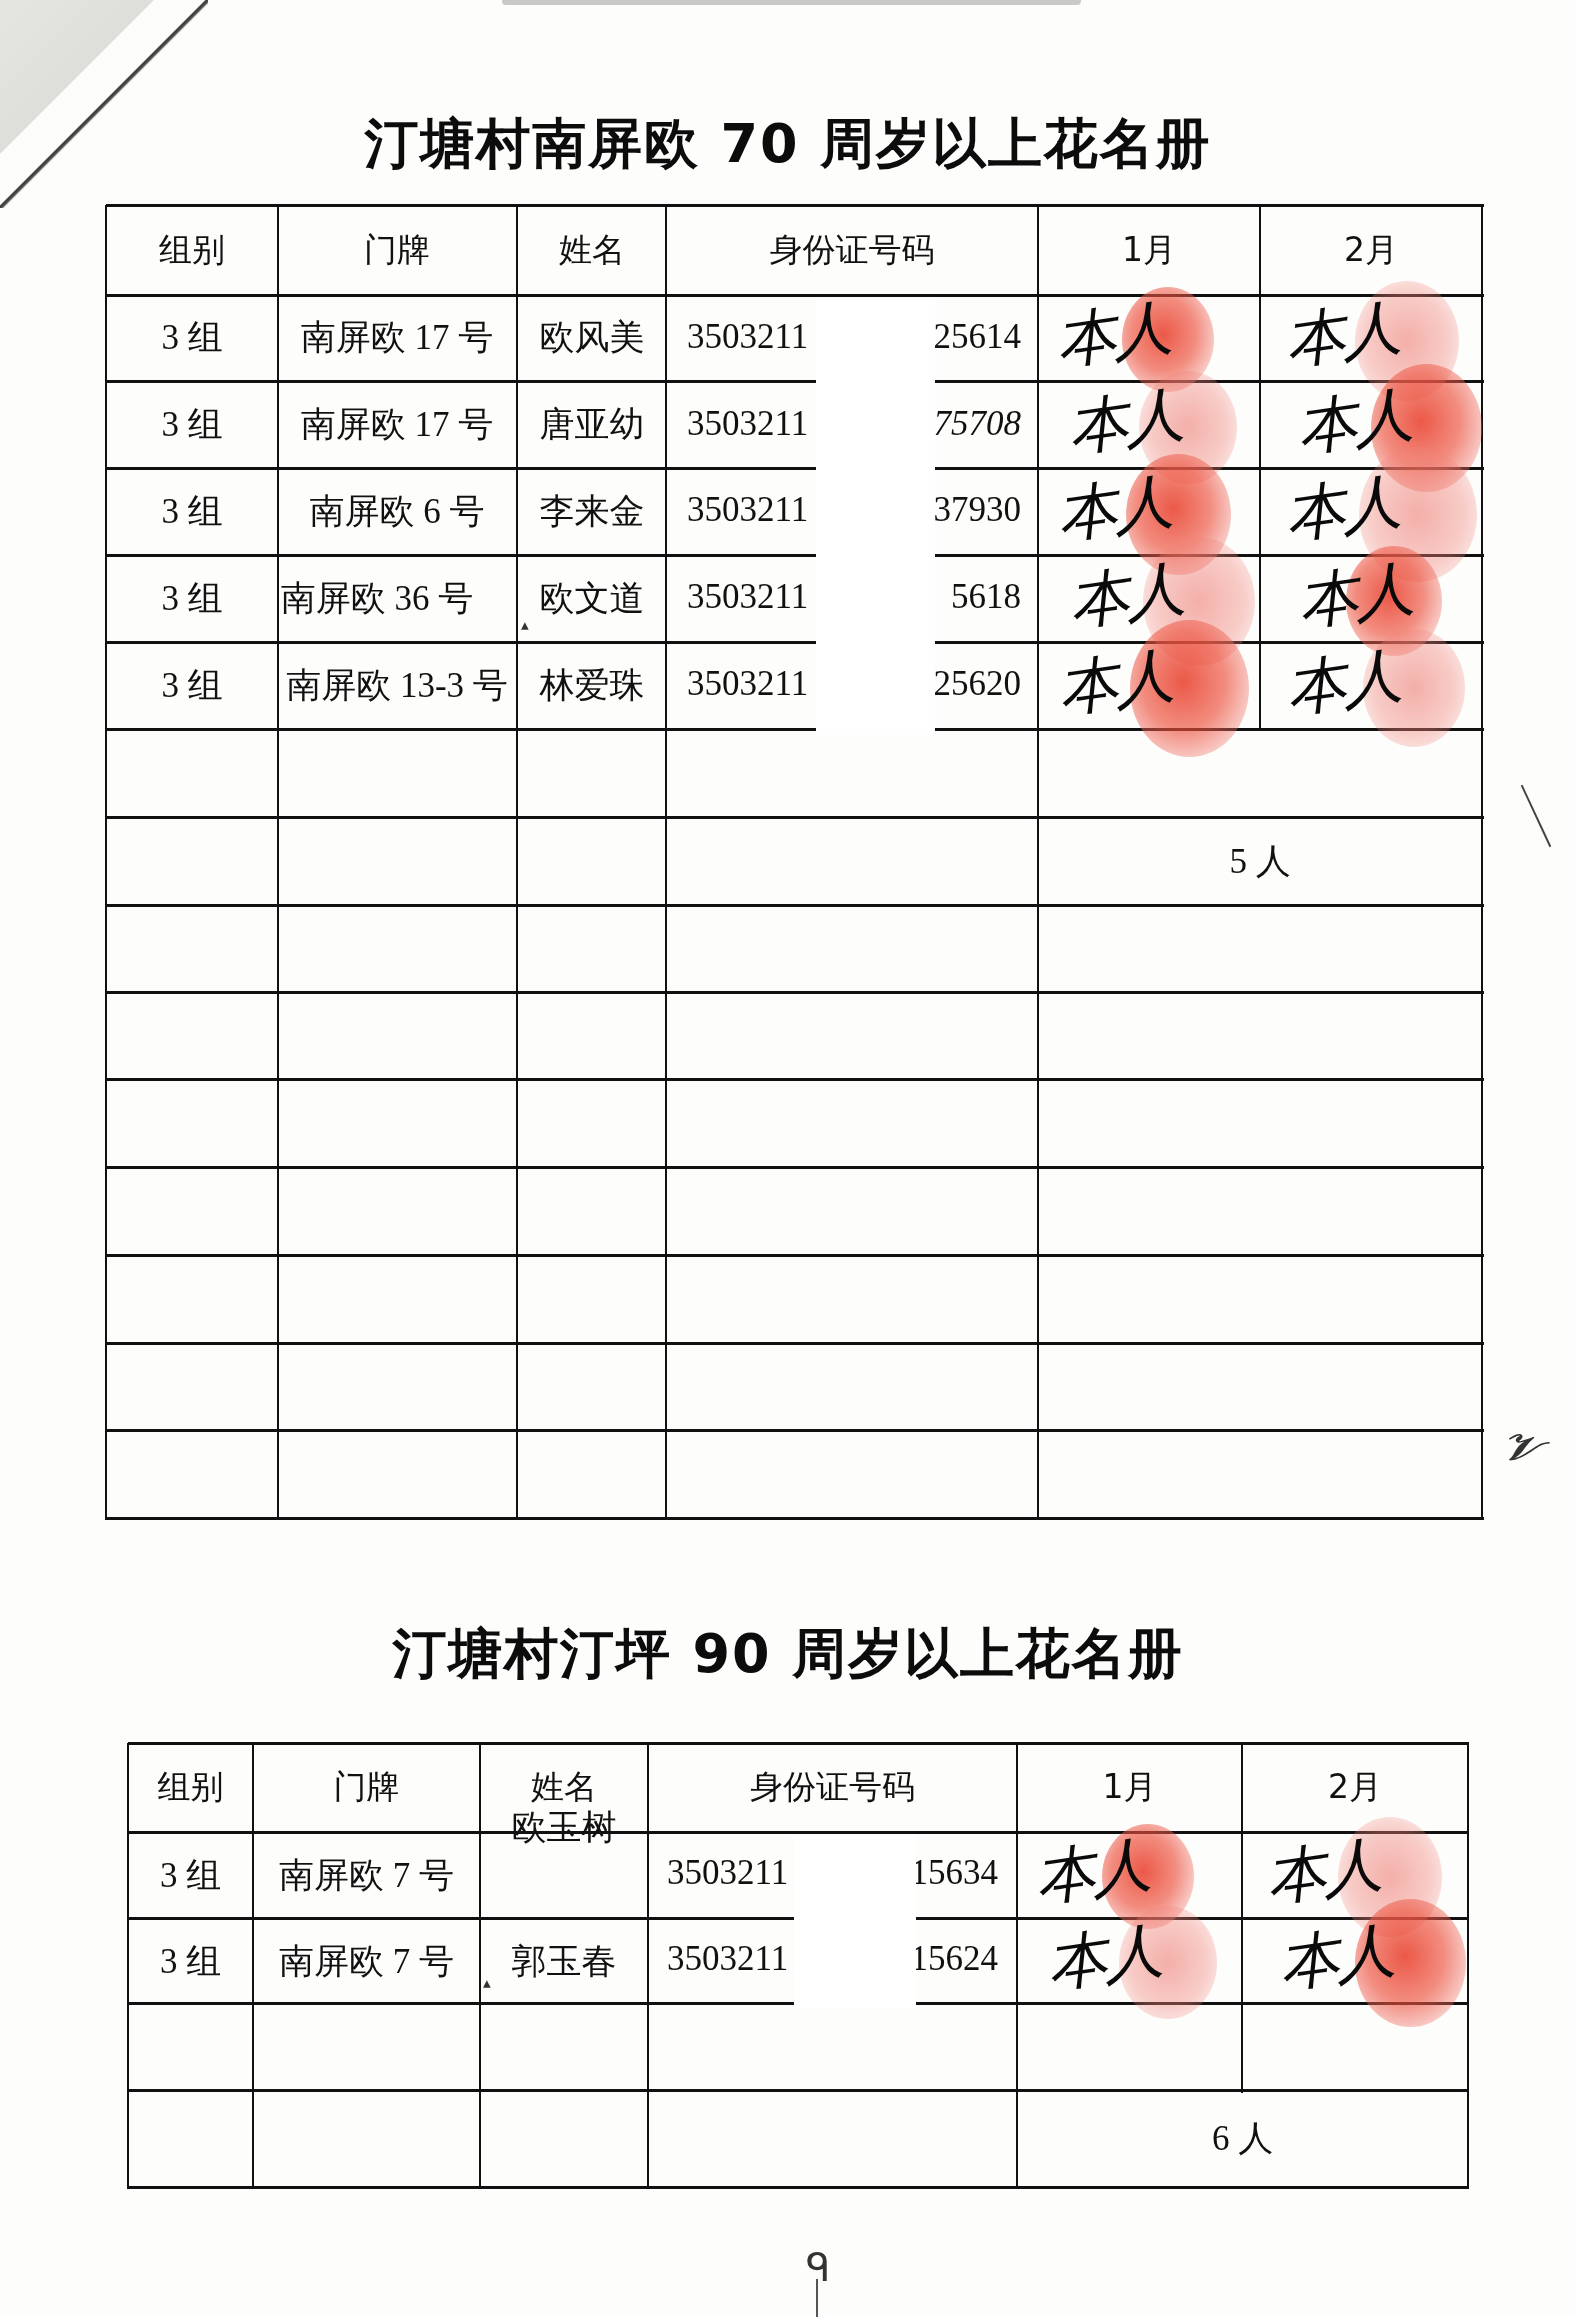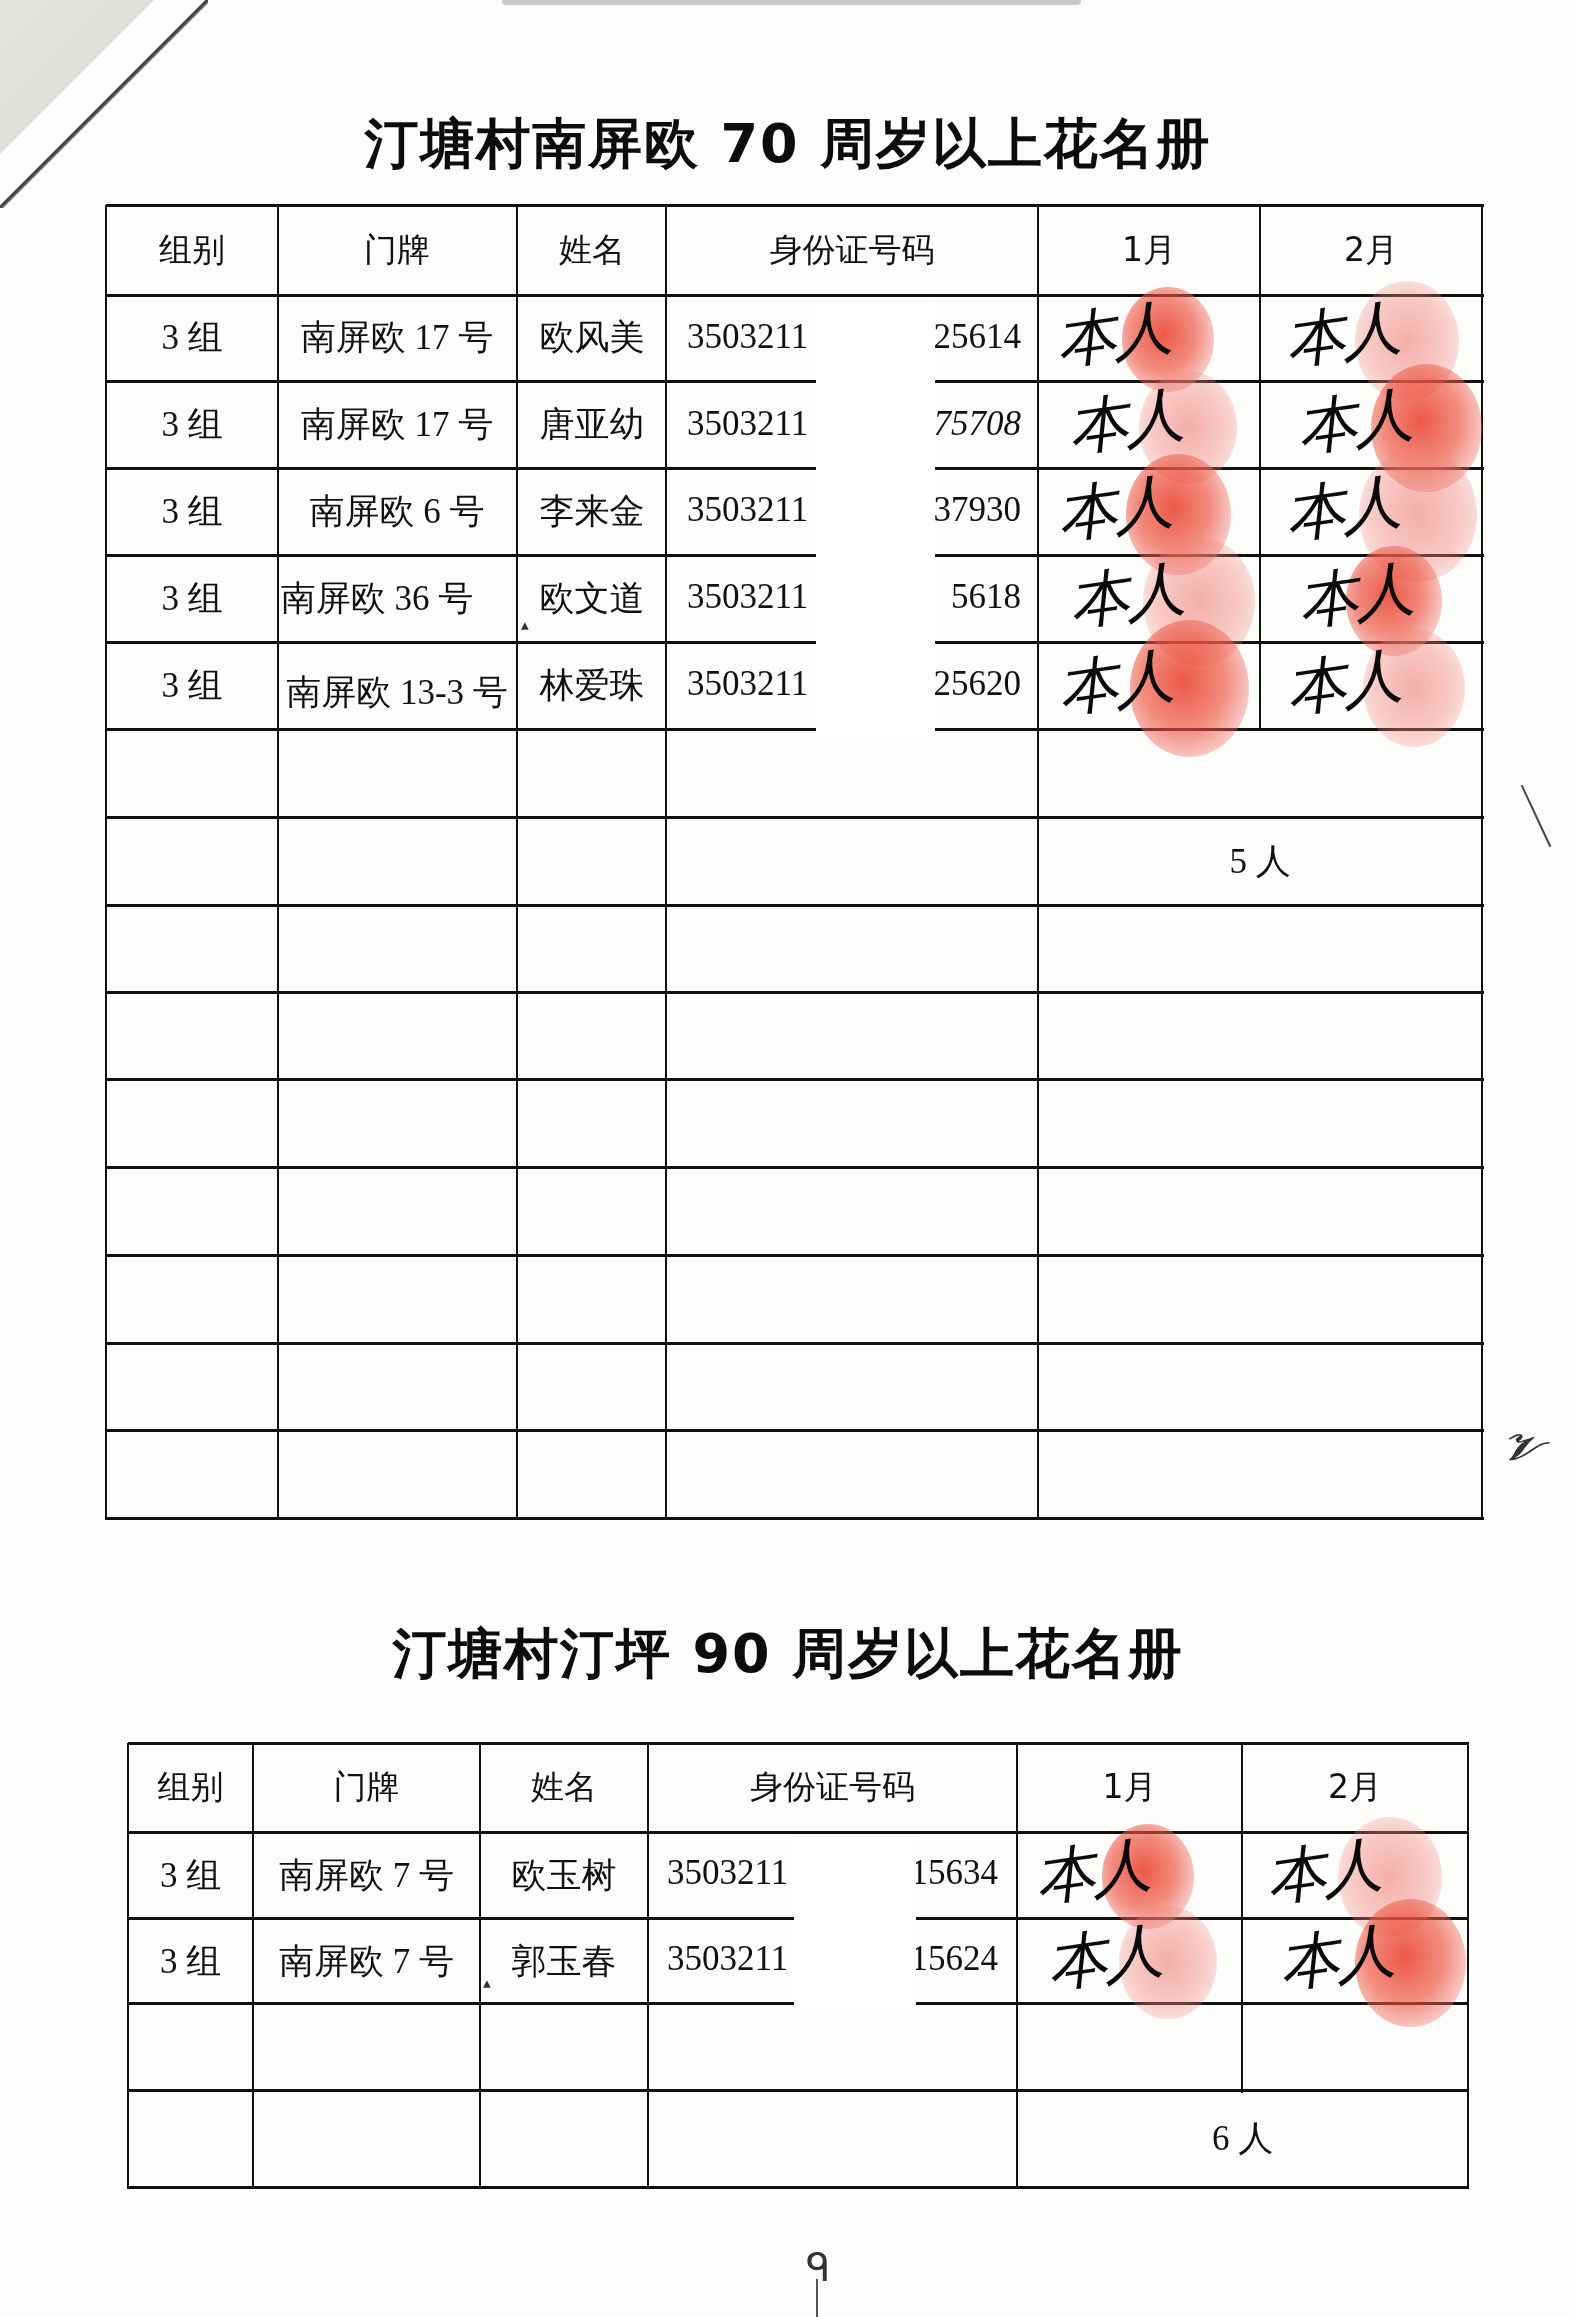--- a/index.html
+++ b/index.html
@@ -104,21 +104,21 @@
     <div class="cell" style="left: 278px; width: 198px; top: 555px; height: 87px;">南屏欧 36 号</div>
     <div class="cell" style="left: 517px; width: 150px; top: 555px; height: 87px;">欧文道</div>
     <div class="id-pre" style="left: 687px; top: 577px;">3503211</div>
     <div class="id-suf" style="right: 555px; top: 577px;">5618</div>
     <div class="redact" style="left: 816px; width: 119px; top: 559px; height: 89px;"></div>
     <div class="stamp light" style="width: 112px; height: 129px; left: 1143px; top: 537px;"></div>
     <div class="sig" style="left: 1069px; top: 556px;">本人</div>
     <div class="stamp" style="width: 96px; height: 110px; left: 1346px; top: 546px;"></div>
     <div class="sig" style="left: 1298px; top: 556px;">本人</div>
     <div class="cell" style="left: 106px; width: 172px; top: 642px; height: 87px;">3 组</div>
-    <div class="cell" style="left: 278px; width: 238px; top: 642px; height: 87px; margin-top: 7px;">南屏欧 13-3 号</div>
+    <div class="cell" style="left: 278px; width: 238px; top: 642px; height: 87px;">南屏欧 13-3 号</div>
     <div class="cell" style="left: 517px; width: 150px; top: 642px; height: 87px;">林爱珠</div>
     <div class="id-pre" style="left: 687px; top: 664px;">3503211</div>
     <div class="id-suf" style="right: 555px; top: 664px;">25620</div>
     <div class="redact" style="left: 816px; width: 119px; top: 646px; height: 89px;"></div>
     <div class="stamp" style="width: 119px; height: 137px; left: 1130px; top: 620px;"></div>
     <div class="sig" style="left: 1058px; top: 643px;">本人</div>
     <div class="stamp light" style="width: 102px; height: 118px; left: 1363px; top: 629px;"></div>
     <div class="sig" style="left: 1286px; top: 643px;">本人</div>
     <div class="cell total" style="left: 1038px; width: 444px; top: 817px; height: 88px;">5 人</div>
   </div>
@@ -140,21 +140,21 @@
     <div class="vline" style="left: 1241px; top: 1743px; height: 350px;"></div>
     <div class="vline" style="left: 1467px; top: 1743px; height: 446px;"></div>
     <div class="cell hdr" style="left: 128px; width: 125px; top: 1743px; height: 89px;">组别</div>
     <div class="cell hdr" style="left: 253px; width: 227px; top: 1743px; height: 89px;">门牌</div>
     <div class="cell hdr" style="left: 480px; width: 168px; top: 1743px; height: 89px;">姓名</div>
     <div class="cell hdr" style="left: 648px; width: 369px; top: 1743px; height: 89px;">身份证号码</div>
     <div class="cell hdr" style="left: 1017px; width: 225px; top: 1743px; height: 89px;">1月</div>
     <div class="cell hdr" style="left: 1242px; width: 226px; top: 1743px; height: 89px;">2月</div>
     <div class="cell" style="left: 128px; width: 125px; top: 1832px; height: 86px;">3 组</div>
     <div class="cell" style="left: 253px; width: 227px; top: 1832px; height: 86px;">南屏欧 7 号</div>
-    <div class="cell" style="left: 480px; width: 168px; top: 1832px; height: 86px;">欧玉树</div>
+    <div class="cell" style="left: 480px; width: 168px; top: 1784px; height: 86px;">欧玉树</div>
     <div class="id-pre" style="left: 667px; top: 1853px;">3503211</div>
     <div class="id-suf" style="right: 578px; top: 1853px;">15634</div>
     <div class="redact" style="left: 794px; width: 122px; top: 1835px; height: 88px;"></div>
     <div class="stamp" style="width: 92px; height: 105px; left: 1102px; top: 1824px;"></div>
     <div class="sig" style="left: 1035px; top: 1832px;">本人</div>
     <div class="stamp light" style="width: 104px; height: 120px; left: 1338px; top: 1817px;"></div>
     <div class="sig" style="left: 1266px; top: 1832px;">本人</div>
     <div class="cell" style="left: 128px; width: 125px; top: 1918px; height: 86px;">3 组</div>
     <div class="cell" style="left: 253px; width: 227px; top: 1918px; height: 86px;">南屏欧 7 号</div>
     <div class="cell" style="left: 480px; width: 168px; top: 1918px; height: 86px;">郭玉春</div>

